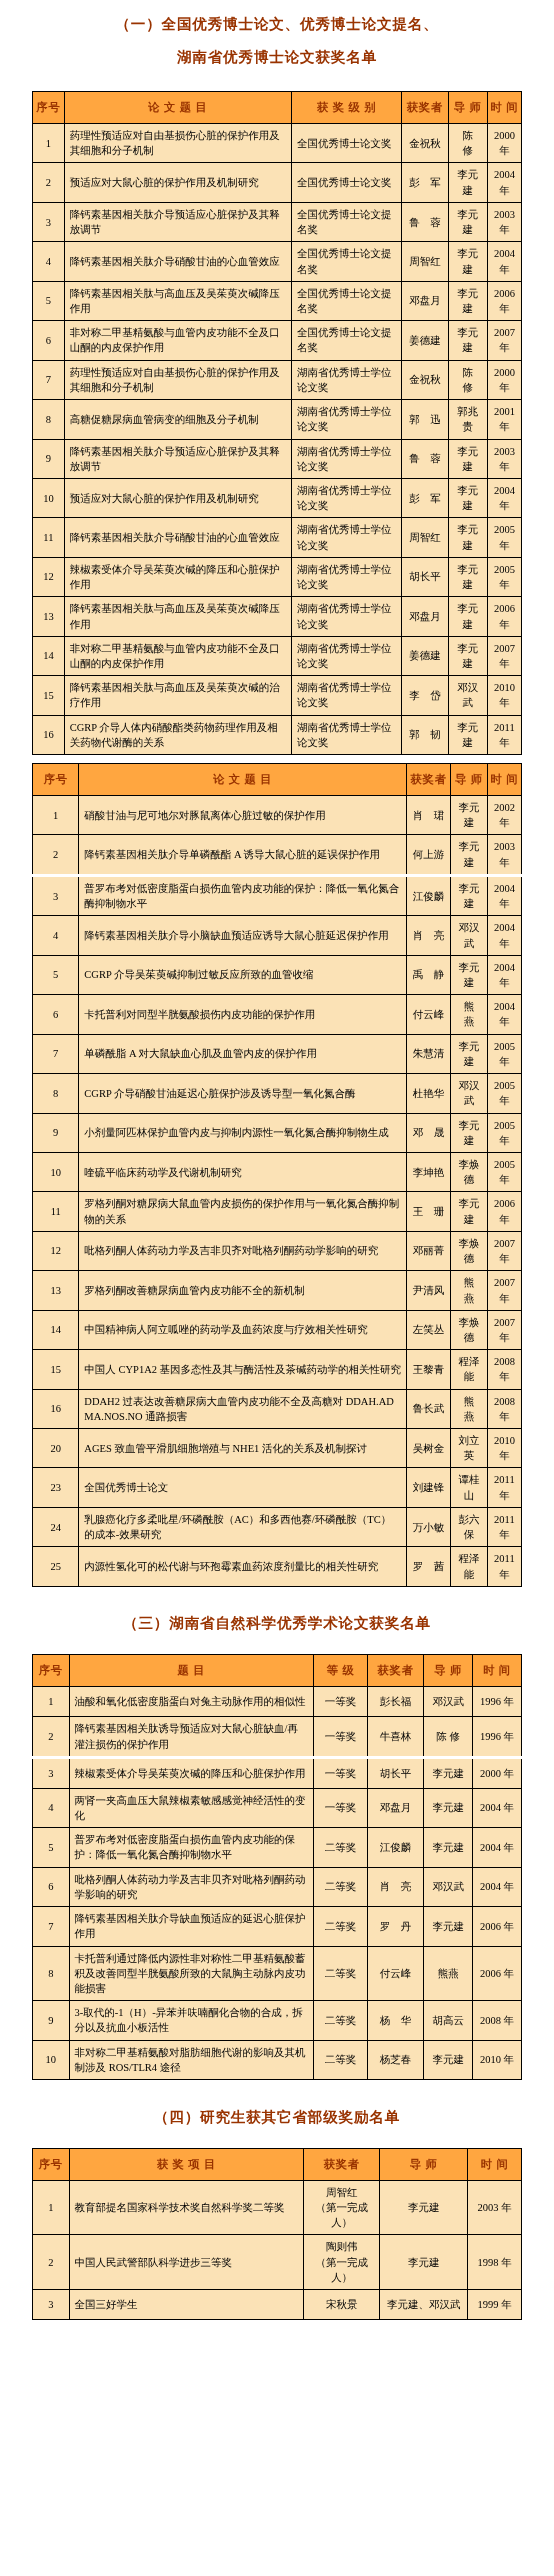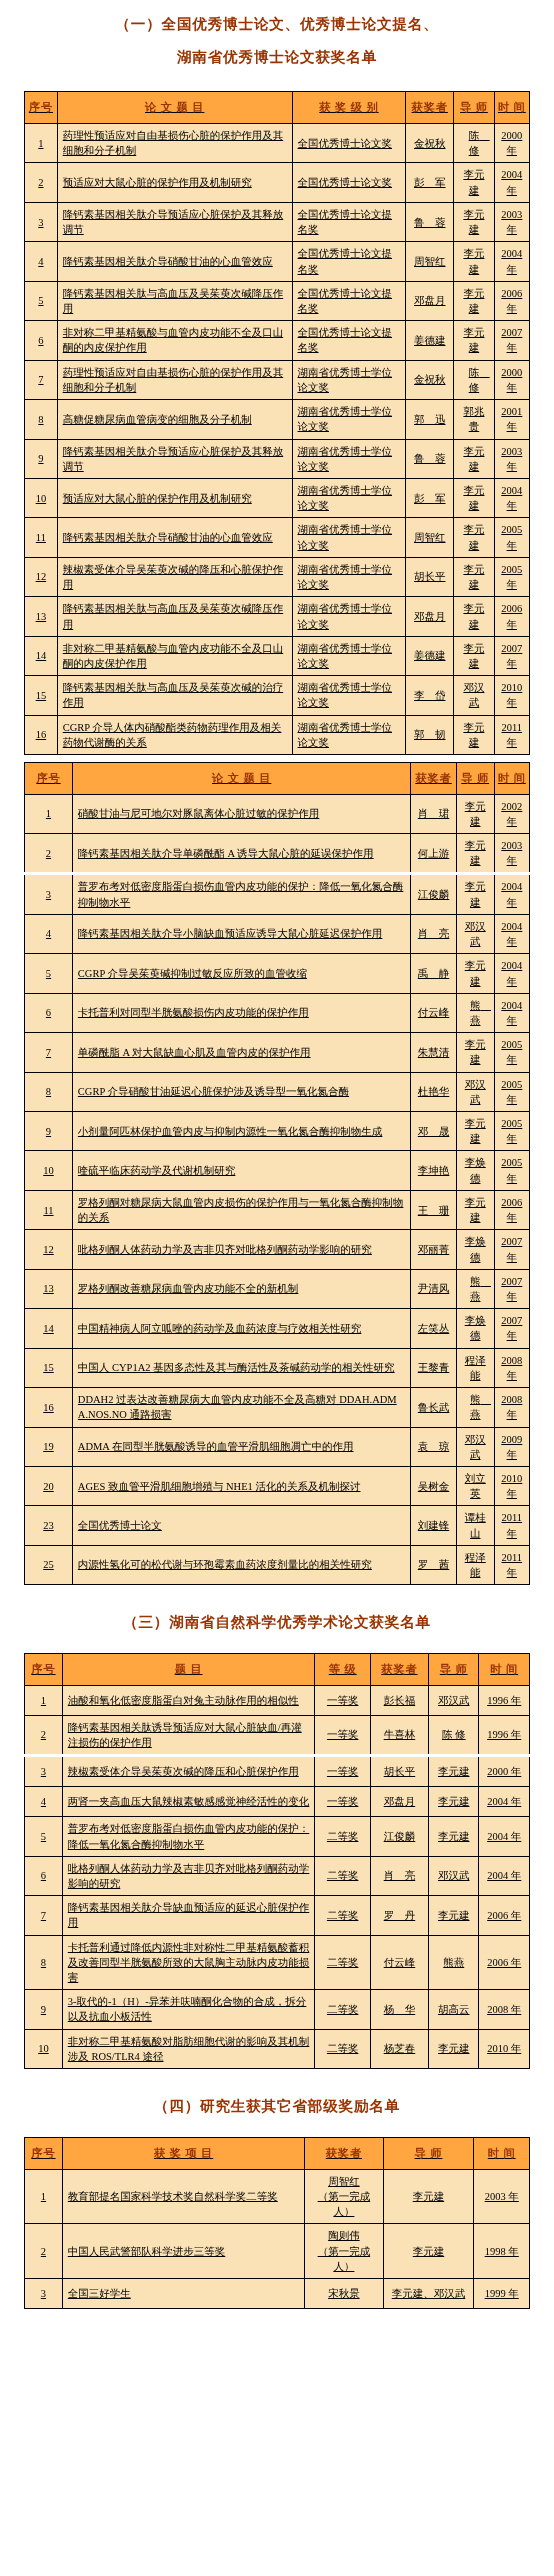--- a/index.html
+++ b/index.html
@@ -2,39 +2,38 @@
 <html style="--title-color: #993300; --header-bg: #FFA640; --header-text: #993300; --cell-bg: #FBE2B6; --border-color: #000000;font-size:13px"><head>
 <meta charset="utf-8">
 <style>
   html, body { margin:0; padding:0; background:#fff; }
   body {
     width:554px;
     font-family:"Liberation Serif","DejaVu Serif",serif;
     color:#000;
   }
   .wrap { padding:6.5px 24px 11.3px 24px; }
-  .sec { margin:0; }
+  .sec { margin:8px; }
   .sec-title {
     text-align:center;
     font-weight:bold;
     font-size:14.6px;
     letter-spacing:0.8px;
     color:var(--title-color,#993300);
     margin:27.6px 0 21px 0;
     line-height:1.3;
   }
   .sec-title.first-line { margin:8px 0 14.6px 0; }
   .sec-title.second-line { margin:0 0 24px 0; }
   table.t {
     width:100%;
     border-collapse:collapse;
     table-layout:fixed;
     border:1.6px solid var(--border-color,#000);
     margin-bottom:6.5px;
-    text-decoration:underline;
   }
   .t th {
     background:var(--header-bg,#FFA640);
     color:var(--header-text,#993300);
     border:0.8px solid var(--border-color,#000);
     font-weight:bold;
     font-size:11.3px;
     padding:8px 2.4px;
     letter-spacing:0.8px;
   }
@@ -339,38 +338,38 @@
             <td>2008 年</td>
           </tr>
           <tr>
             <td>16</td>
             <td class="L">DDAH2 过表达改善糖尿病大血管内皮功能不全及高糖对 DDAH.ADMA.NOS.NO 通路损害</td>
             <td>鲁长武</td>
             <td>熊　燕</td>
             <td>2008 年</td>
           </tr>
           <tr>
-            <td>19</td>
-            <td class="L">ADMA 在同型半胱氨酸诱导的血管平滑肌细胞凋亡中的作用</td>
-            <td>袁　琼</td>
-            <td>邓汉武</td>
-            <td>2009 年</td>
-          </tr>
-          <tr>
             <td>20</td>
             <td class="L">AGES 致血管平滑肌细胞增殖与 NHE1 活化的关系及机制探讨</td>
             <td>吴树金</td>
             <td>刘立英</td>
             <td>2010 年</td>
           </tr>
           <tr>
             <td>23</td>
             <td class="L">全国优秀博士论文</td>
             <td>刘建锋</td>
             <td>谭桂山</td>
+            <td>2011 年</td>
+          </tr>
+          <tr>
+            <td>24</td>
+            <td class="L">乳腺癌化疗多柔吡星/环磷酰胺（AC）和多西他赛/环磷酰胺（TC）的成本-效果研究</td>
+            <td>万小敏</td>
+            <td>彭六保</td>
             <td>2011 年</td>
           </tr>
           <tr>
             <td>25</td>
             <td class="L">内源性氢化可的松代谢与环孢霉素血药浓度剂量比的相关性研究</td>
             <td>罗　茜</td>
             <td>程泽能</td>
             <td>2011 年</td>
           </tr>
         </tbody>

